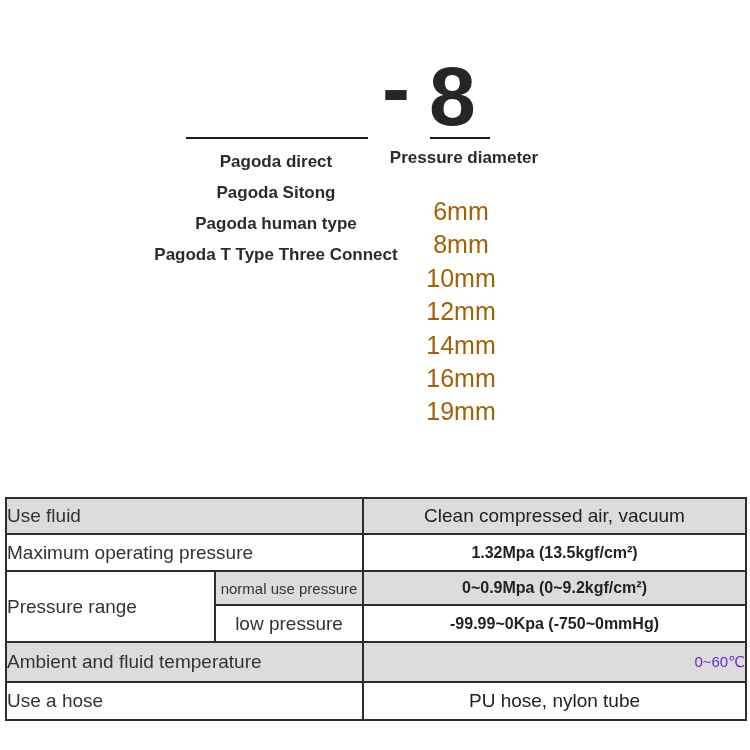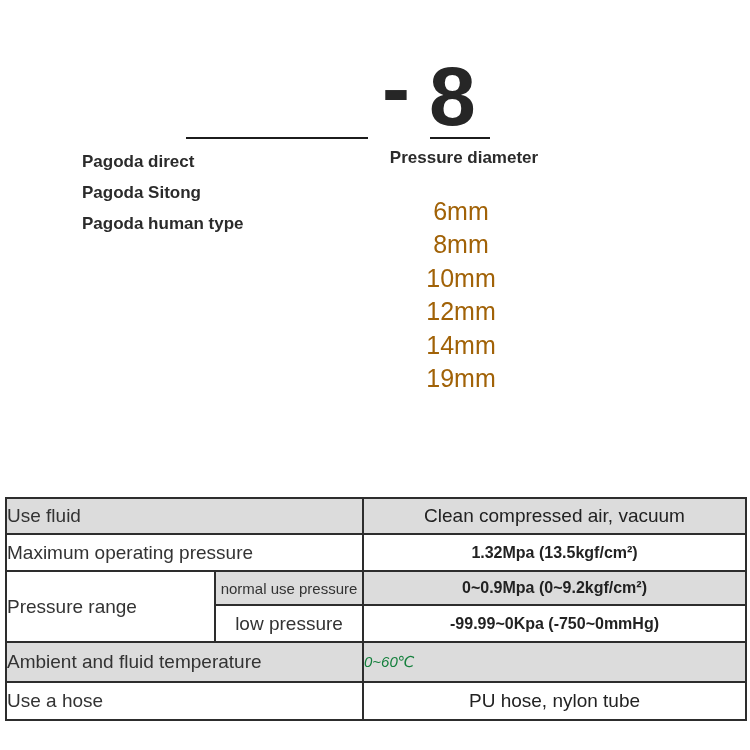--- a/index.html
+++ b/index.html
@@ -24,22 +24,22 @@
   .rule-left  { left: 186px; top: 137px; width: 182px; }
   .rule-right { left: 430px; top: 137px; width: 60px; }
 
   .diam-label {
     position: absolute; left: 375px; top: 148px; width: 178px;
     text-align: center; font-size: 17px; font-weight: 700; color: #2b2b2b;
   }
 
   
   .type-list {
-    position: absolute; left: 82px; top: 146px; width: 400px;
-    margin: 0; padding: 0; list-style: none; text-align: left;
+    position: absolute; left: 76px; top: 146px; width: 400px;
+    margin: 0; padding: 0; list-style: none; text-align: center;
   }
   .type-list li {
     font-size: 17px; font-weight: 700; color: #2b2b2b;
     line-height: 31px; white-space: nowrap;
   }
 
   
   .size-list {
     position: absolute; left: 401px; top: 195px; width: 120px;
     margin: 0; padding: 0; list-style: none; text-align: center;
@@ -62,21 +62,21 @@
   td.plain { background: #ffffff; }
 
   td.lbl {
     font-size: 19px; color: #333333; padding-left: 27px; text-align: left;
     white-space: nowrap;
   }
   td.sub-lbl-sm { font-size: 15px; color: #333333; text-align: center; white-space: nowrap; }
   td.sub-lbl-lg { font-size: 19px; color: #333333; text-align: center; white-space: nowrap; }
   td.val-lg { font-size: 19px; color: #222222; text-align: center; white-space: nowrap; }
   td.val-md { font-size: 16px; color: #222222; text-align: center; white-space: nowrap; font-weight: bold; }
-  td.val-sm { font-size: 15px; color: #15803d; text-align: left; white-space: nowrap; font-style: italic; }
+  td.val-sm { font-size: 15px; color: #6d28d9; text-align: right; white-space: nowrap; }
 
   .r1 { height: 36px; } .r2 { height: 37px; } .r3 { height: 34px; }
   .r4 { height: 37px; } .r5 { height: 40px; } .r6 { height: 38px; }
 </style>
 </head>
 <body>
 
 <div class="stage">
 
   <span class="code-dash">-</span>
@@ -84,28 +84,30 @@
 
   <div class="rule rule-left"></div>
   <div class="rule rule-right"></div>
 
   <div class="diam-label">Pressure diameter</div>
 
   <ul class="type-list">
     <li>Pagoda direct</li>
     <li>Pagoda Sitong</li>
     <li>Pagoda human type</li>
+    <li>Pagoda T Type Three Connect</li>
   </ul>
 
   <ul class="size-list">
     <li>6mm</li>
     <li>8mm</li>
     <li>10mm</li>
     <li>12mm</li>
     <li>14mm</li>
+    <li>16mm</li>
     <li>19mm</li>
   </ul>
 
   <table class="spec">
     <colgroup>
         <col style="width:209px">
         <col style="width:148px">
         <col style="width:383px">
       </colgroup>
     <tbody>

